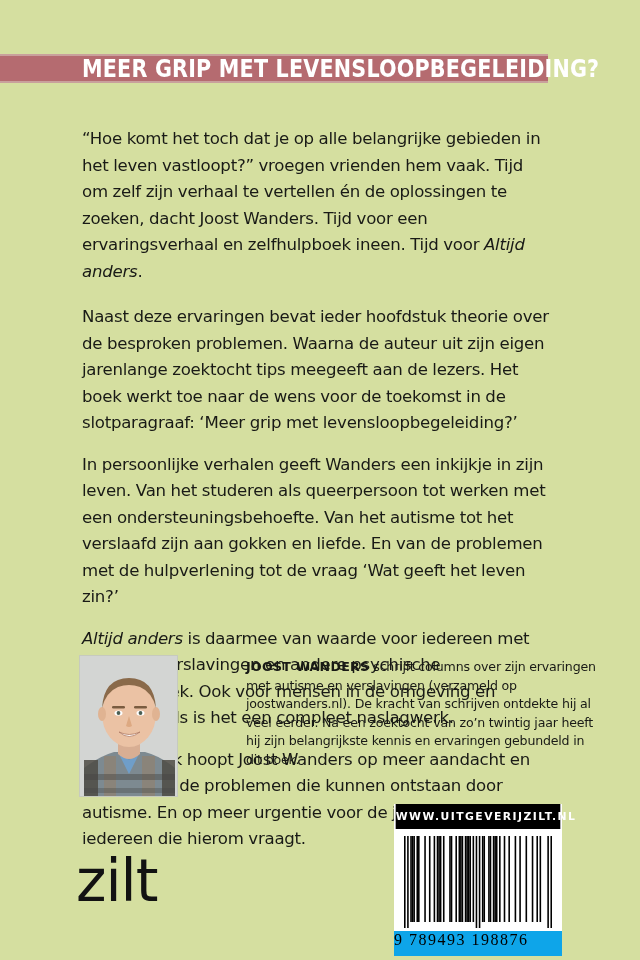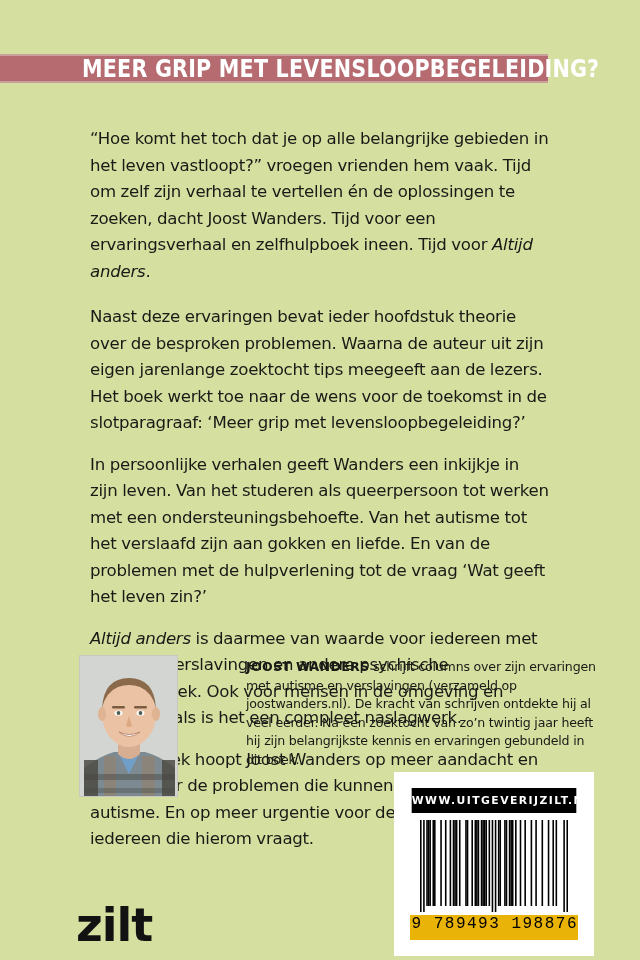--- a/index.html
+++ b/index.html
@@ -51,21 +51,21 @@
   .body-copy {
     position: absolute;
     left: 78px;
     top: 126px;
     width: 472px;
   }
   .para {
     color: #191a16;
     font-size: 16.6px;
     line-height: 26.5px;
-    margin: 0 0 15px 12px;
+    margin: 0 0 15px 4px;
     font-family: "DejaVu Sans", "Liberation Sans", sans-serif;
     letter-spacing: -0.25px;
     word-spacing: -0.3px;
   }
   .para.lead {
     margin-bottom: 19px;
   }
   .para em {
     font-style: italic;
   }
@@ -102,37 +102,37 @@
   }
   .author-bio .name {
     font-weight: bold;
     letter-spacing: 0.3px;
   }
 
   
   .logo {
     position: absolute;
     left: 76px;
-    top: 896px;
+    top: 852px;
     color: #121212;
-    font-size: 46px;
+    font-size: 58px;
     line-height: 58px;
     font-family: "DejaVu Sans", "Liberation Sans", sans-serif;
-    font-weight: 700;
+    font-weight: 400;
     letter-spacing: -1px;
   }
 
   
   .barcode-wrap {
     position: absolute;
     left: 394px;
-    top: 772px;
+    top: 804px;
     width: 168px;
     background: #ffffff;
-    padding: 16px;
+    padding: 0;
   }
   .barcode-url {
     background: #000000;
     color: #ffffff;
     font-size: 11px;
     font-weight: bold;
     letter-spacing: 1.5px;
     text-align: center;
     padding: 6px 0 6px 0;
     font-family: "DejaVu Sans", "Liberation Sans", sans-serif;
@@ -142,27 +142,27 @@
   .barcode-area {
     background: #ffffff;
     padding: 7px 10px 3px 10px;
   }
   .barcode-bars {
     height: 92px;
     width: 100%;
     display: block;
   }
   .barcode-digits {
-    text-align: right;
-    font-family: Liberation Mono, monospace;
+    text-align: left;
+    font-family: Liberation Serif, serif;
     font-size: 16px;
     letter-spacing: 1.5px;
     color: #000;
     padding: 0 0 7px 0;
-    background: #eab308;
+    background: #0ea5e9;
     white-space: nowrap;
   }
 </style>
 </head>
 <body>
 
 <div class="cover">
 
   <div class="banner">
     <div class="banner-title">MEER GRIP MET LEVENSLOOPBEGELEIDING?</div>

